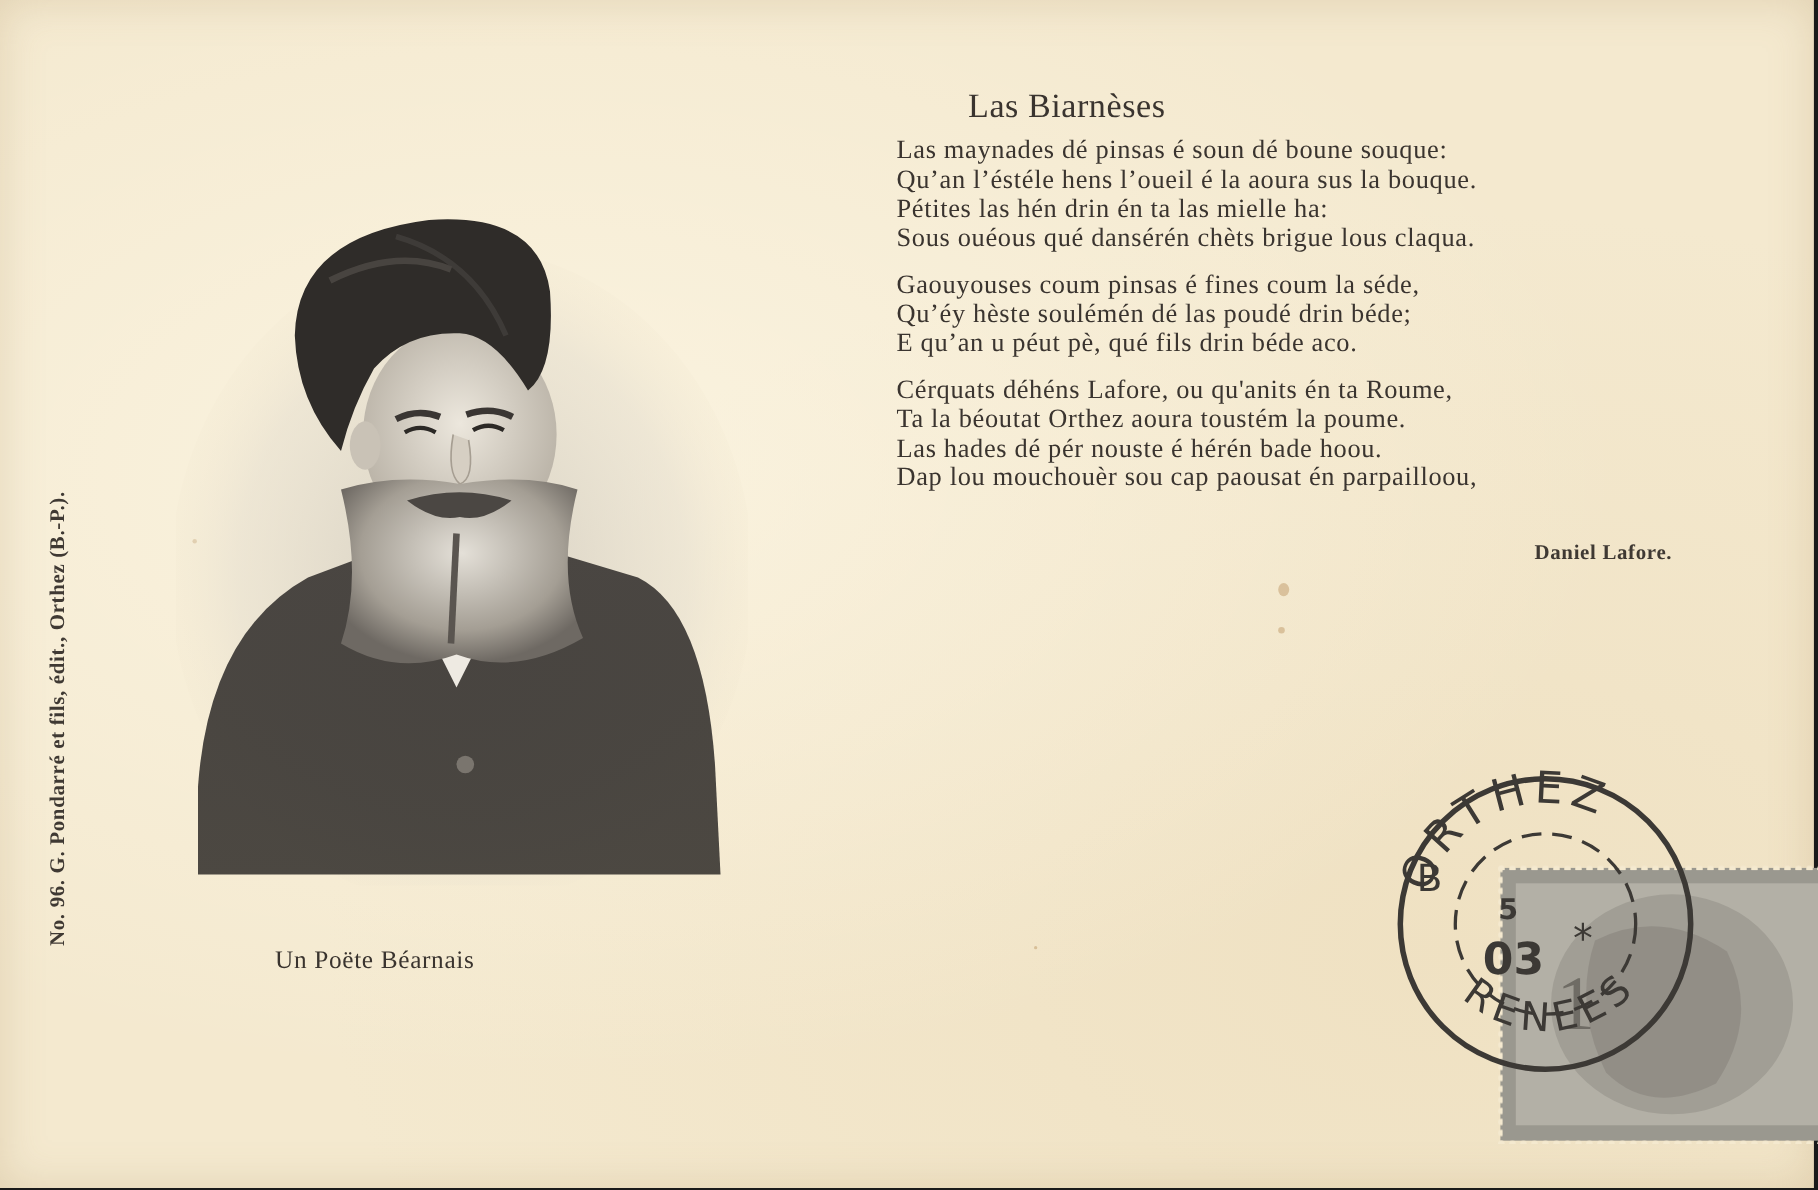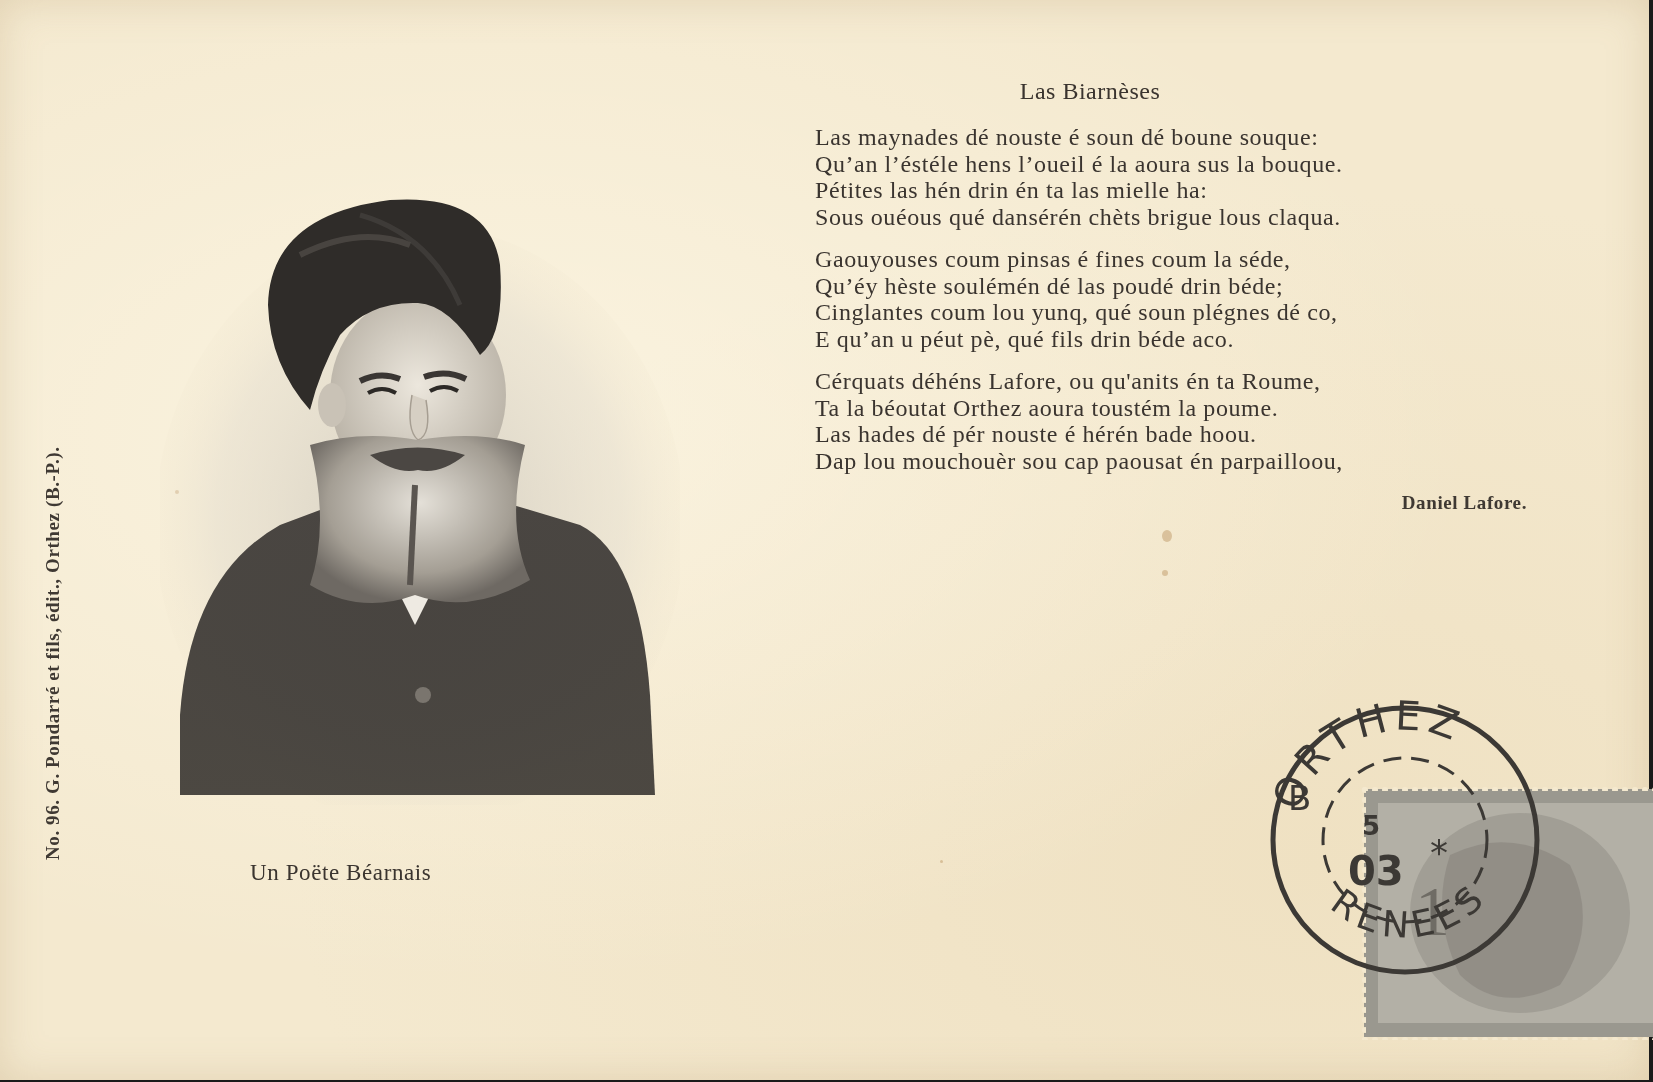--- a/index.html
+++ b/index.html
@@ -13,31 +13,31 @@
       background:
         radial-gradient(ellipse at 30% 40%, rgba(255,250,235,0.6), rgba(0,0,0,0) 60%),
         radial-gradient(ellipse at 80% 80%, rgba(230,210,170,0.35), rgba(0,0,0,0) 55%),
         #f4e9cf;
       box-shadow: inset 0 0 40px rgba(170,140,90,0.25);
       color: #3b3530;
     }
     .speck { position: absolute; border-radius: 50%; background: rgba(170,120,60,0.35); }
     .title {
       position: absolute; left: 880px; width: 420px; top: 78px;
-      text-align: center; font-size: 24px; letter-spacing: 0.5px; color: #3a342f;
+      font-size: 31px; letter-spacing: 0.5px; color: #3a342f;
     }
     .poem {
       position: absolute; left: 815px; top: 124px; width: 720px;
       font-size: 24px; line-height: 26.5px; color: #3a342f; letter-spacing: 0.6px;
     }
     .stanza { margin-bottom: 16px; }
     .line { white-space: nowrap; }
     .signature {
-      position: absolute; left: 1357px; top: 492px; width: 170px;
-      text-align: right; font-size: 19px; font-weight: bold; color: #3f3933; letter-spacing: 0.6px;
+      position: absolute; left: 1395px; top: 492px; width: 170px;
+      font-size: 19px; font-weight: bold; color: #3f3933; letter-spacing: 0.6px;
     }
     .publisher {
       position: absolute; left: 42px; top: 860px;
       transform-origin: 0 0; transform: rotate(-90deg);
       font-size: 19px; font-weight: bold; white-space: nowrap; color: #3f3933; letter-spacing: 0.6px;
     }
     .portrait {
       position: absolute; left: 160px; top: 195px; width: 520px; height: 610px;
     }
     .caption {
@@ -58,29 +58,28 @@
 
   <div class="speck" style="left:1162px;top:530px;width:10px;height:12px;"></div>
   <div class="speck" style="left:1162px;top:570px;width:6px;height:6px;"></div>
   <div class="speck" style="left:175px;top:490px;width:4px;height:4px;"></div>
   <div class="speck" style="left:940px;top:860px;width:3px;height:3px;"></div>
 
   <div class="title">Las Biarnèses</div>
 
   <div class="poem">
     <div class="stanza">
-      <div class="line">Las maynades dé nouste é soun dé boune souque:</div>
+      <div class="line">Las maynades dé pinsas é soun dé boune souque:</div>
       <div class="line">Qu’an l’éstéle hens l’oueil é la aoura sus la bouque.</div>
       <div class="line">Pétites las hén drin én ta las mielle ha:</div>
       <div class="line">Sous ouéous qué dansérén chèts brigue lous claqua.</div>
     </div>
     <div class="stanza">
       <div class="line">Gaouyouses coum pinsas é fines coum la séde,</div>
       <div class="line">Qu’éy hèste soulémén dé las poudé drin béde;</div>
-      <div class="line">Cinglantes coum lou yunq, qué soun plégnes dé co,</div>
       <div class="line">E qu’an u péut pè, qué fils drin béde aco.</div>
     </div>
     <div class="stanza">
       <div class="line">Cérquats déhéns Lafore, ou qu'anits én ta Roume,</div>
       <div class="line">Ta la béoutat Orthez aoura toustém la poume.</div>
       <div class="line">Las hades dé pér nouste é hérén bade hoou.</div>
       <div class="line">Dap lou mouchouèr sou cap paousat én parpailloou,</div>
     </div>
   </div>
 

